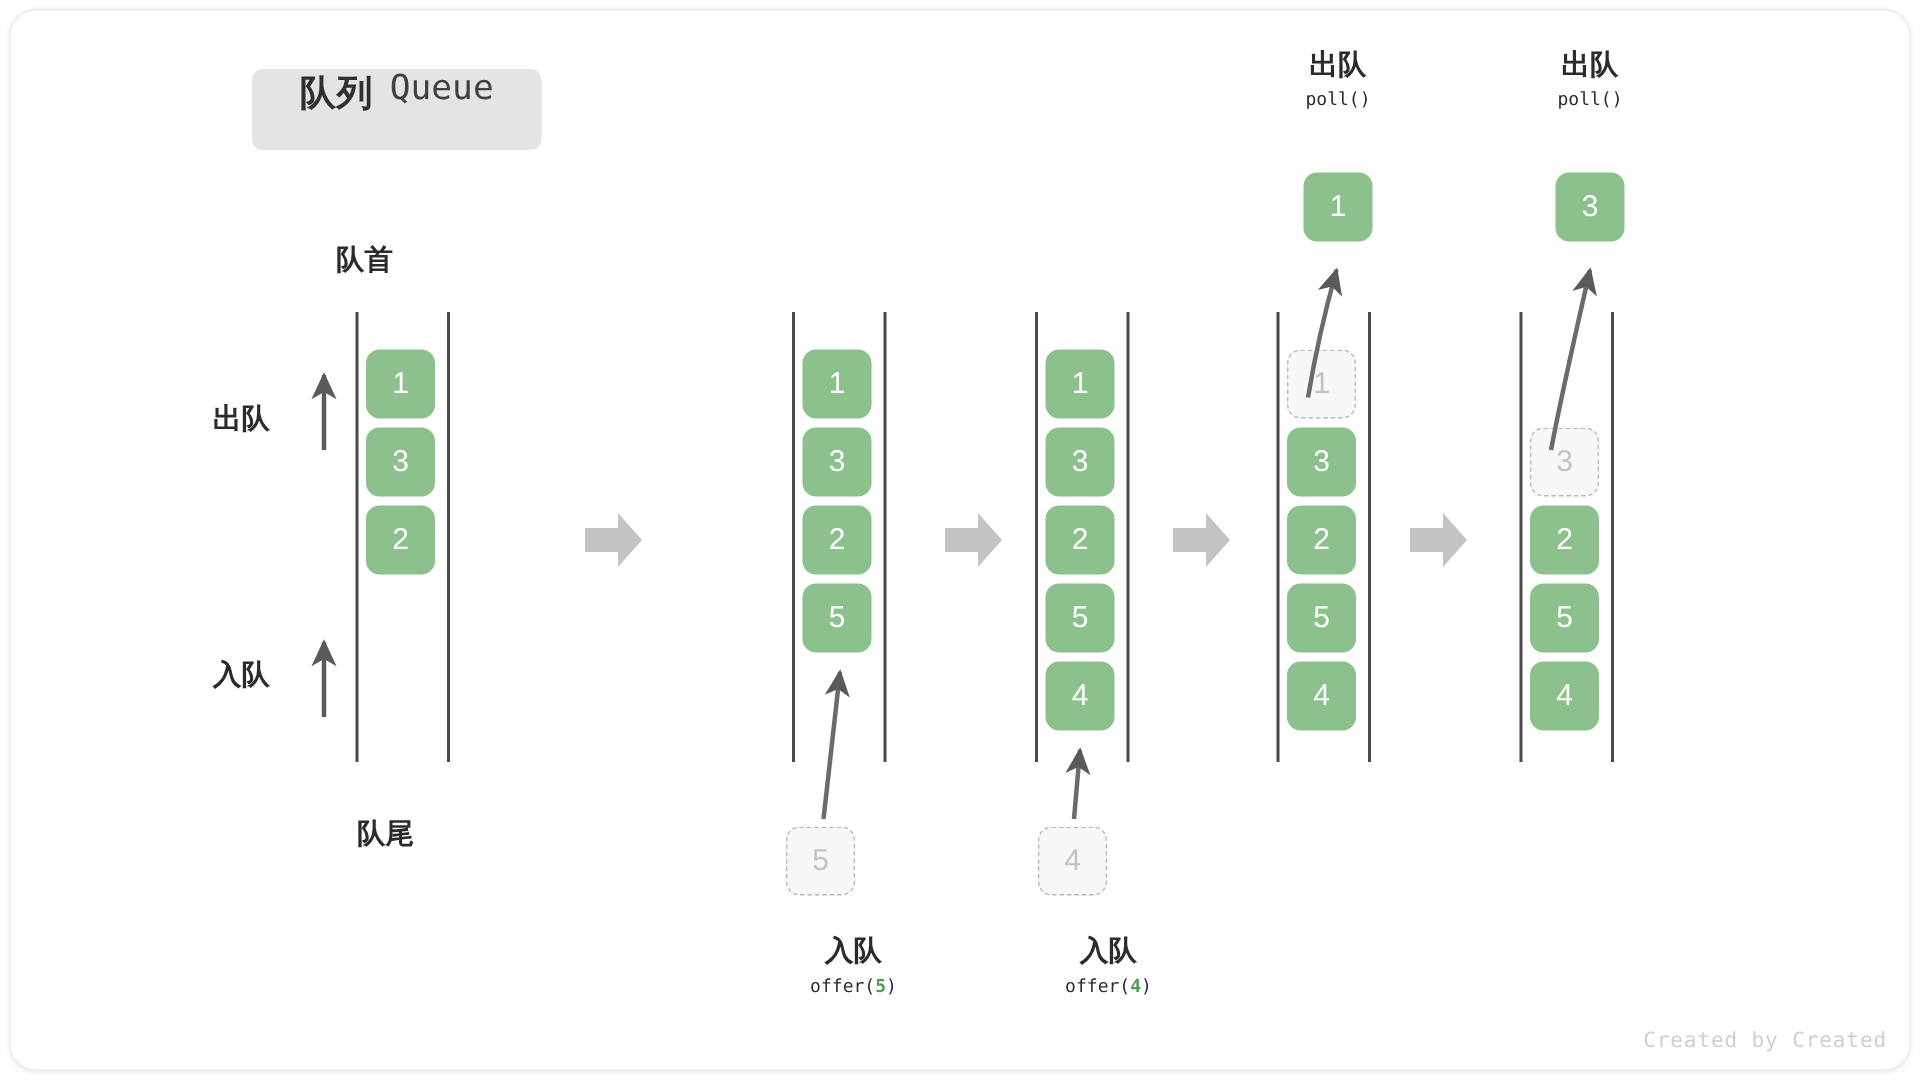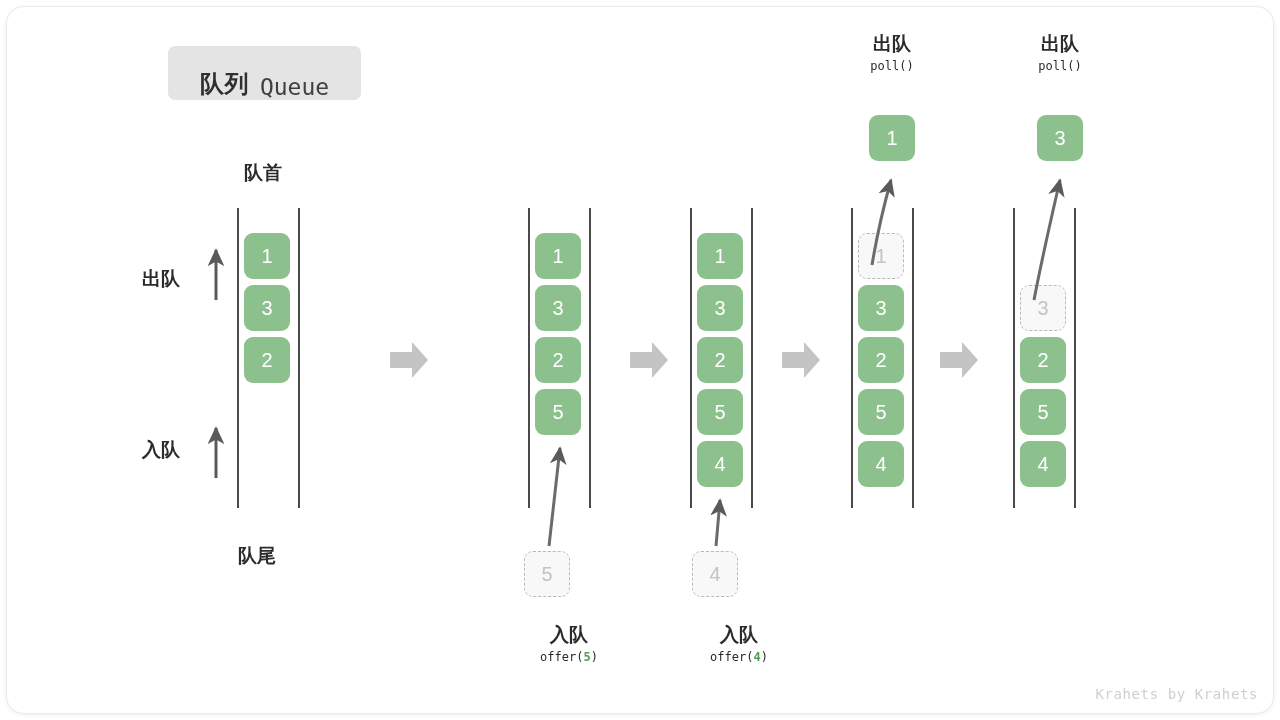--- a/index.html
+++ b/index.html
@@ -35,21 +35,21 @@
   
   .title-chip {
     position: absolute;
     left: 168px;
     top: 46px;
     width: 193px;
     height: 54px;
     background: #e4e4e4;
     border-radius: 7px;
     display: flex;
-    align-items: flex-end;
+    align-items: flex-start;
     justify-content: center;
     gap: 11px;
   }
   .title-cn {
     font-size: 24px;
     font-weight: bold;
     color: #2f2f2f;
     letter-spacing: 0.5px;
   }
   .title-en {
@@ -140,21 +140,21 @@
 <body>
 
 <div id="canvas">
   <div class="card-frame"></div>
 
   <div class="title-chip">
     <span class="title-cn">队列</span>
     <span class="title-en">Queue</span>
   </div>
 
-  <div class="lbl-cn-bold" style="left:244px; top:160px;">队首</div>
+  <div class="lbl-cn-bold" style="left:224px; top:160px;">队首</div>
   <div class="lbl-cn-bold" style="left:238px; top:543px;">队尾</div>
 
   <div class="lbl-cn-bold" style="left:142px; top:266px;">出队</div>
   <div class="lbl-cn-bold" style="left:142px; top:437px;">入队</div>
 
   <div class="rail" style="left:237px; top:208px; height:300px;"></div>
   <div class="rail" style="left:298px; top:208px; height:300px;"></div>
 
   <div class="cell" style="left:244px; top:233px;">1</div>
   <div class="cell" style="left:244px; top:285px;">3</div>
@@ -252,14 +252,14 @@
       <path d="M0,10 L22,10 L22,0 L38,18 L22,36 L22,26 L0,26 Z" fill="#c4c4c4"></path>
     </g>
     <g transform="translate(782,342)">
       <path d="M0,10 L22,10 L22,0 L38,18 L22,36 L22,26 L0,26 Z" fill="#c4c4c4"></path>
     </g>
     <g transform="translate(940,342)">
       <path d="M0,10 L22,10 L22,0 L38,18 L22,36 L22,26 L0,26 Z" fill="#c4c4c4"></path>
     </g>
   </svg>
 
-  <div class="credit">Krahets by Krahets</div>
+  <div class="credit">Created by Created</div>
 </div>
 
 </body></html>

